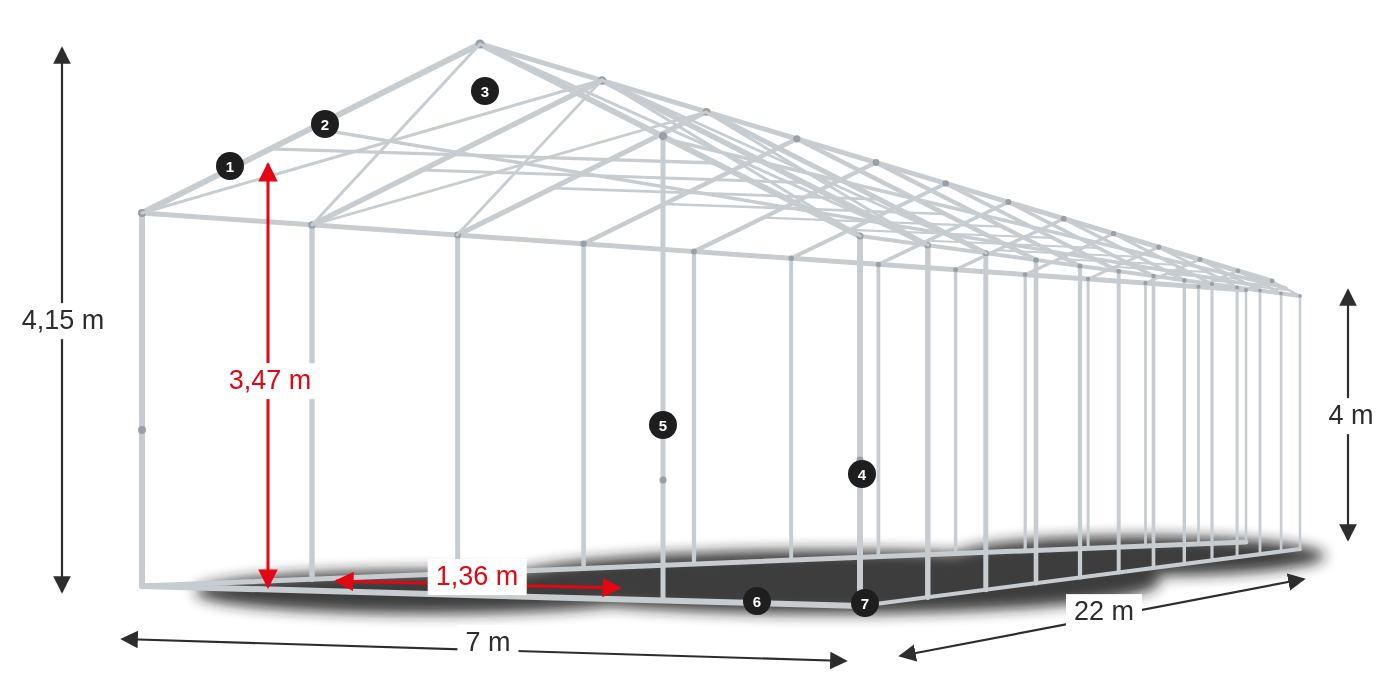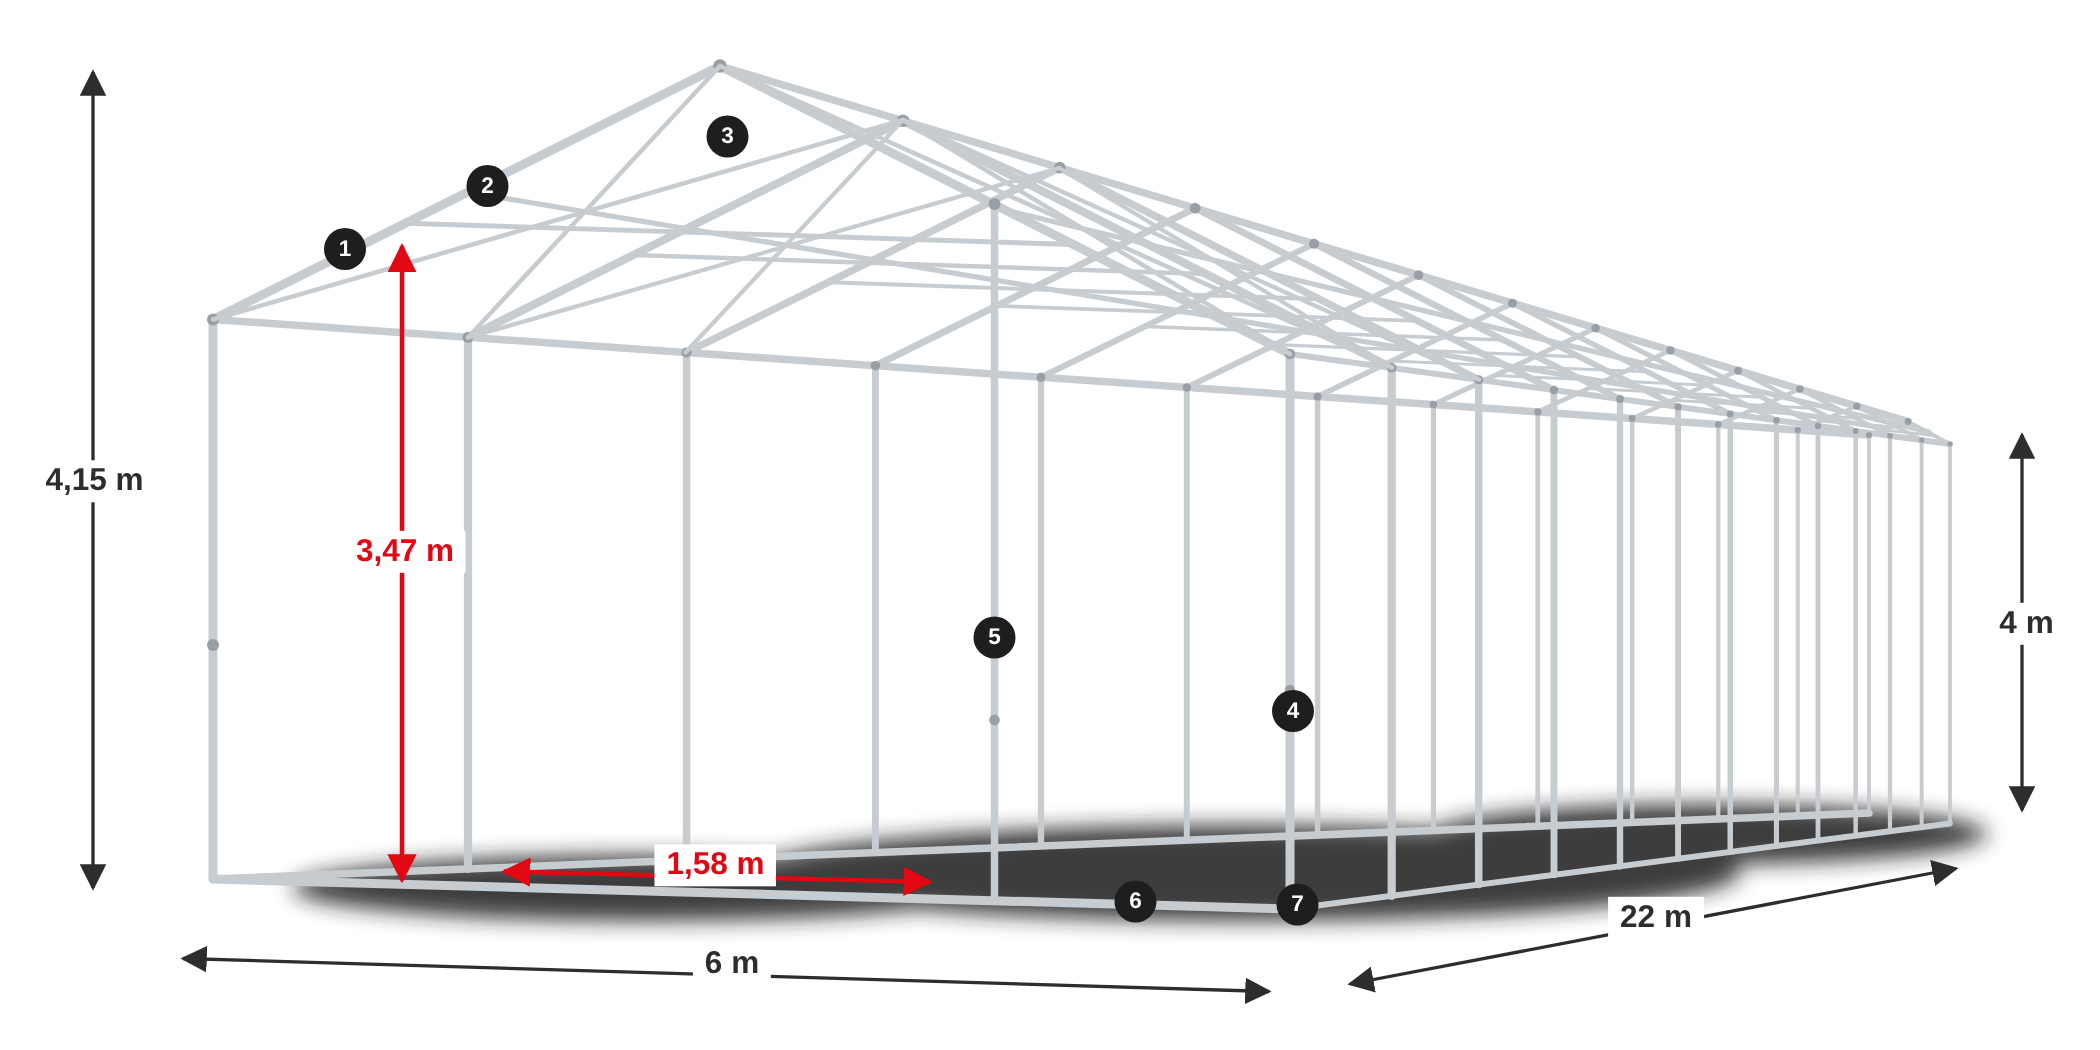--- a/index.html
+++ b/index.html
@@ -4,22 +4,22 @@
 <style>
   *{box-sizing:border-box;margin:0;padding:0;}
   html,body{background:#ffffff;font-family:"Liberation Sans",sans-serif;}
   .stage{position:relative;width:1400px;height:700px;background:#ffffff;overflow:hidden;}
   .stage svg{position:absolute;left:0;top:0;}
   .dim-label{
     position:absolute;
     transform:translate(-50%,-50%);
     background:#ffffff;
     padding:1px 8px;
-    font-weight:700;
-    font-size:21px;
+    font-weight:400;
+    font-size:27px;
     line-height:1.25;
     color:#2d2d2d;
     white-space:nowrap;
   }
   .dim-label.red{color:var(--dim-red,#e30613);}
   .dim{stroke:#2d2d2d;stroke-width:2.2;fill:none;}
   .dim-red{stroke:var(--dim-red,#e30613);stroke-width:3;fill:none;}
   .badge circle{fill:var(--badge-bg,#1e1e1e);}
   .badge text{
     fill:#ffffff;font-weight:700;font-size:15px;
@@ -214,18 +214,18 @@
         <text>6</text>
       </g>
       <g class="badge" transform="translate(865,603)">
         <circle r="14"></circle>
         <text>7</text>
       </g>
     </g>
   </svg>
 
   <div class="dim-label" style="left:63px;top:321px;">4,15 m</div>
-  <div class="dim-label red" style="left:270px;top:368px;">3,47 m</div>
+  <div class="dim-label red" style="left:270px;top:381px;">3,47 m</div>
   <div class="dim-label" style="left:1351px;top:416px;">4 m</div>
-  <div class="dim-label red" style="left:477px;top:577px;">1,58 m</div>
-  <div class="dim-label" style="left:488px;top:643px;">6 m</div>
+  <div class="dim-label red" style="left:477px;top:577px;">1,36 m</div>
+  <div class="dim-label" style="left:488px;top:643px;">7 m</div>
   <div class="dim-label" style="left:1104px;top:612px;">22 m</div>
 </div>
 
 </body></html>

